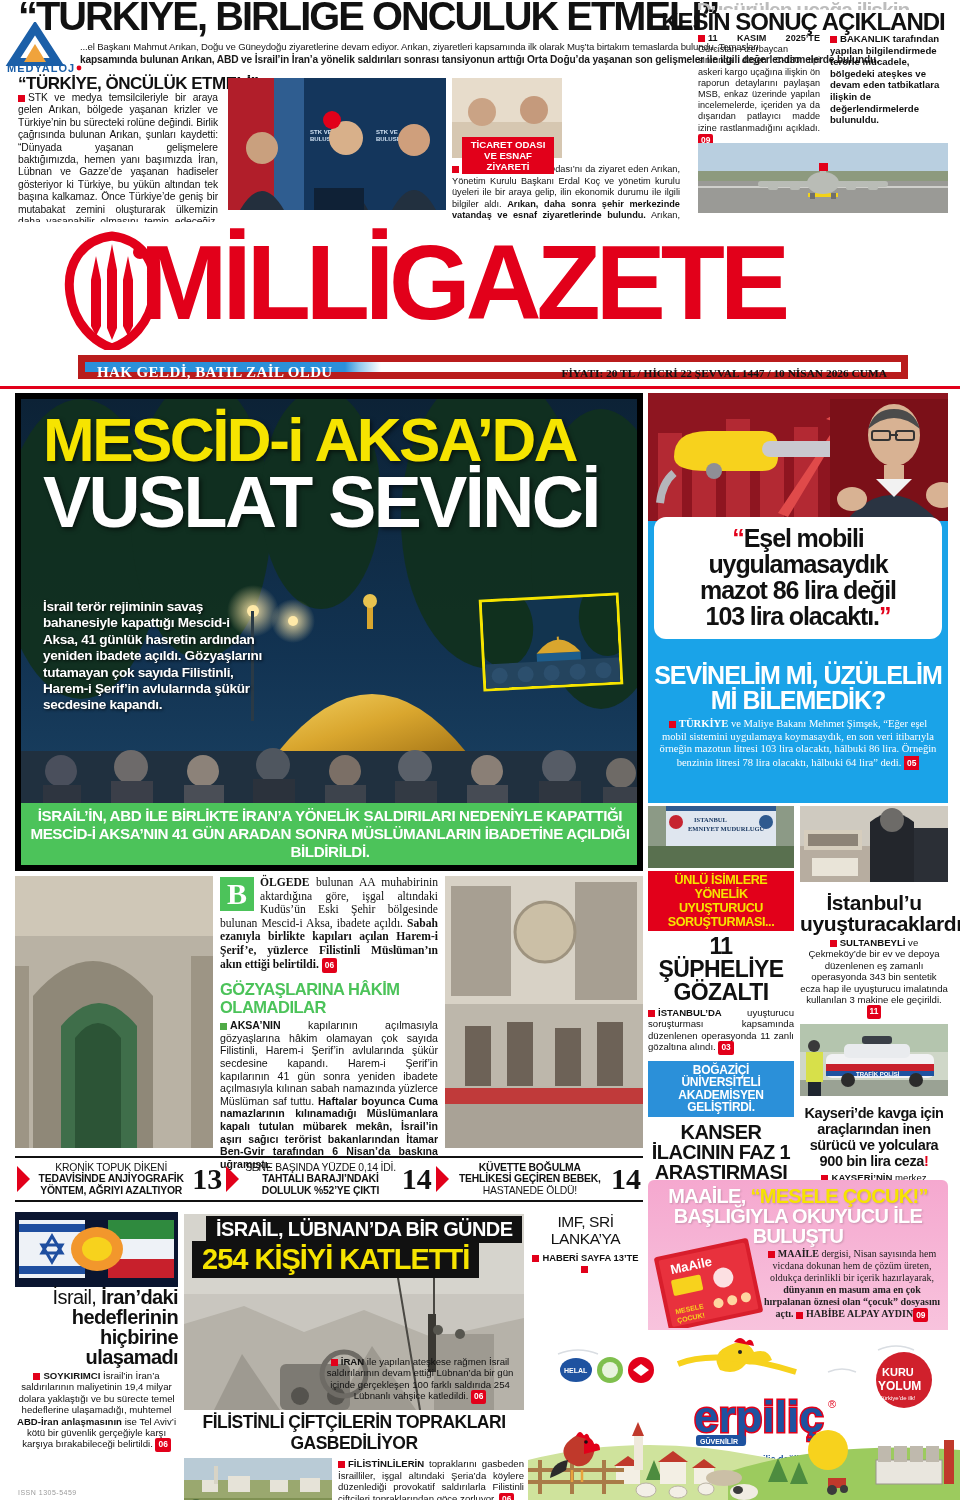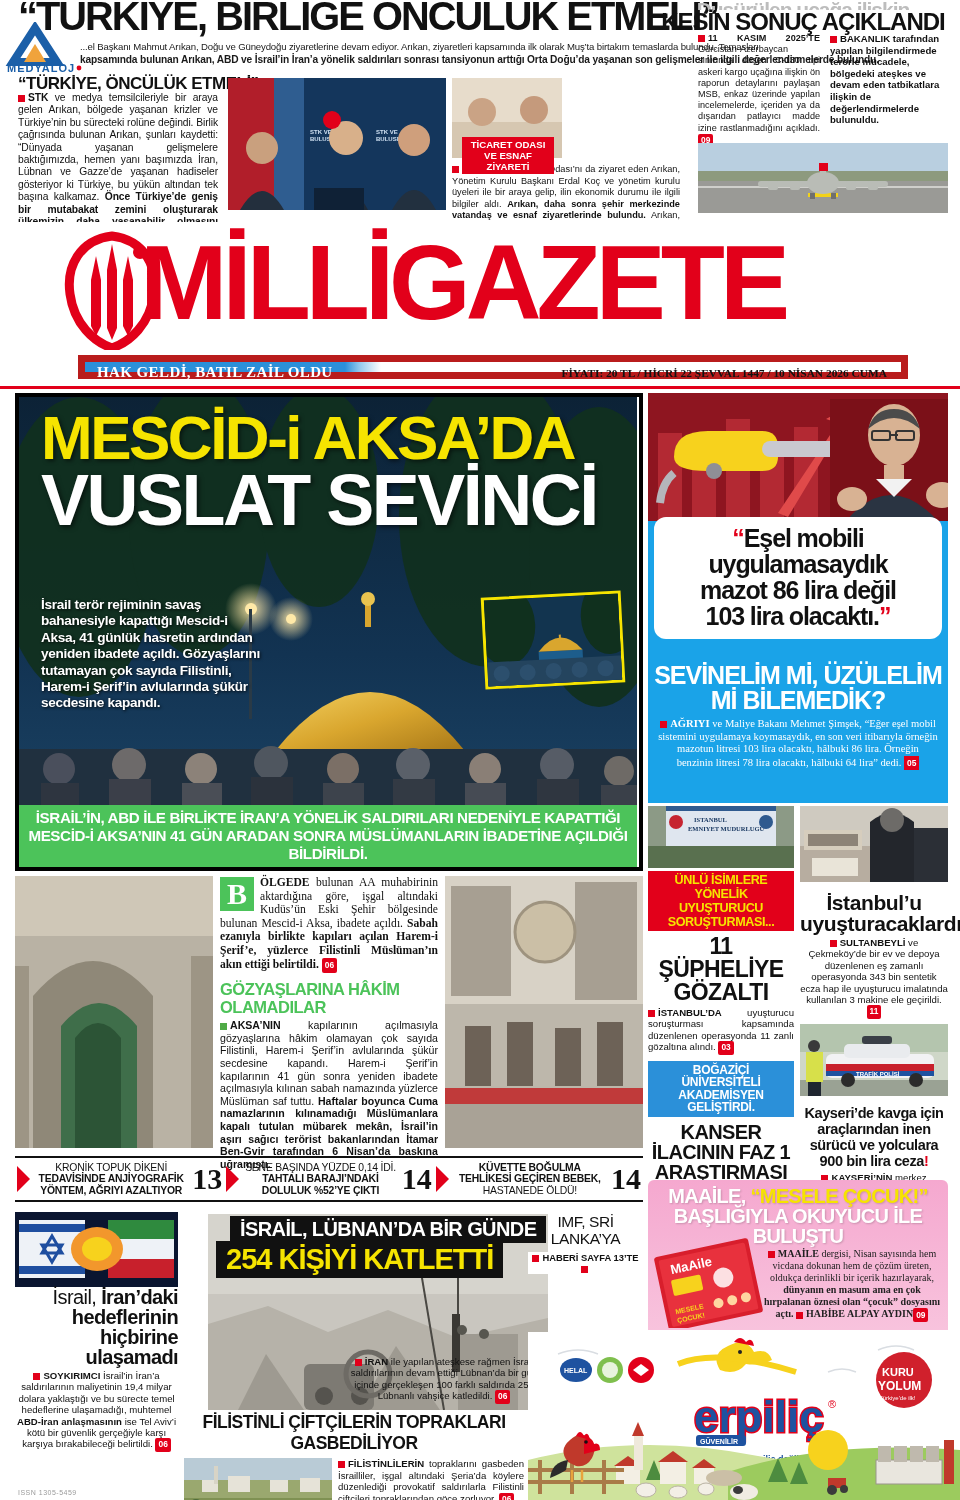--- a/index.html
+++ b/index.html
@@ -26,21 +26,21 @@
   .logo-med { position:absolute; left:5px; top:22px; width:92px; height:52px; }
   .logo-med svg { display:block; }
   .ban-lead {
     position:absolute; left:80px; top:40px; width:868px;
     font-size:9.6px; line-height:13px; color:#1a1a1a; letter-spacing:-0.15px;
   }
   .ban-lead .l2 { font-weight:bold; font-size:10.2px; }
 
   .ban-sub { position:absolute; left:18px; top:74px; font-size:17px; font-weight:bold; color:#111; letter-spacing:-0.5px; }
   .ban-body { position:absolute; left:18px; top:92px; width:200px; font-size:10.3px; line-height:12.4px; color:#111; text-align:justify; letter-spacing:-0.1px;}
-  .ban-body .hl { font-weight:bold; }
+  .ban-body .hl { font-weight:normal; }
 
   .ban-photo1 { position:absolute; left:228px; top:78px; width:218px; height:132px; overflow:hidden; }
   .ban-photo2 { position:absolute; left:452px; top:78px; width:110px; height:80px; overflow:hidden; }
   .ban-badge {
     position:absolute; left:462px; top:137px; width:92px;
     background:#e2001a; color:#fff; font-size:9.6px; font-weight:bold; line-height:11px;
     padding:2px 3px; text-align:center; z-index:3;
   }
   .ban-cap { position:absolute; left:452px; top:164px; width:228px; font-size:9.2px; line-height:11.6px; color:#111; text-align:justify;}
   .ban-cap .hl { font-weight:bold; }
@@ -62,21 +62,21 @@
      font-size:15px; padding:2px 12px; letter-spacing:0.4px; white-space:nowrap;}
   .strip-fade { width:14px; background:linear-gradient(90deg,#2b90d9,#8fc7ec); }
   .strip-fade2 { width:22px; background:linear-gradient(90deg,#8fc7ec,#ffffff); }
   .strip-right { margin-left:auto; font-family:"Liberation Serif", serif; font-weight:bold; font-size:11.4px;
      color:#111; padding:5px 14px 0 0; white-space:nowrap; }
 
   
   .rule { position:absolute; left:0; width:960px; height:3px; background:#e2001a; }
 
   
-  .lead { position:absolute; left:15px; top:393px; width:628px; height:478px; border:4px solid #000000; overflow:hidden;}
+  .lead { position:absolute; left:15px; top:393px; width:628px; height:478px; border:6px solid #000000; overflow:hidden;}
   .lead-photo { position:absolute; left:0; top:0; width:618px; height:468px; }
   .lead-h1 { position:absolute; left:22px; top:12px; width:580px; font-size:62px; font-weight:bold;
      color:#f6e400; line-height:58px; letter-spacing:-2.5px; text-shadow:2px 2px 4px rgba(0,0,0,.55); }
   .lead-h2 { position:absolute; left:22px; top:70px; width:580px; font-size:72px; font-weight:bold;
      color:#fff; line-height:66px; letter-spacing:-2.5px; text-shadow:2px 2px 5px rgba(0,0,0,.6); }
   .lead-spot { position:absolute; left:22px; top:200px; width:222px; font-size:13.6px; font-weight:bold;
      line-height:16.4px; color:#fff; letter-spacing:-0.3px; text-shadow:1px 1px 3px rgba(0,0,0,.85); }
   .lead-inset { position:absolute; right:16px; top:197px; width:140px; height:92px; border:3px solid #f6e400;
      transform:rotate(-3deg); overflow:hidden; }
   .lead-cap { position:absolute; left:0; bottom:0; width:618px; background:#4cc35a; color:#fff;
@@ -143,21 +143,21 @@
   .bl { position:absolute; left:15px; top:1212px; width:163px; }
   .bl-photo { width:163px; height:75px; overflow:hidden; }
   .bl-h { text-align:right; font-size:20px; font-weight:bold; line-height:20px; color:#111; letter-spacing:-0.6px;}
   .bl-h .thin { font-weight:normal; }
   .bl-b { font-size:9.6px; line-height:11.4px; text-align:center; color:#111; margin-top:3px; }
   .bl-b .hl { font-weight:bold; }
   .issn { position:absolute; left:18px; top:1489px; font-size:7px; color:#9a9a9a; letter-spacing:0.5px;}
 
   
   .bc { position:absolute; left:184px; top:1214px; width:340px; }
-  .bc-wrap { position:relative; width:340px; height:196px; overflow:hidden;margin-left:24px; }
+  .bc-wrap { position:relative; width:340px; height:196px; overflow:hidden; }
   .bc-h1 { position:absolute; left:22px; top:2px; background:#111; color:#fff; font-size:20px; font-weight:bold;
      padding:2px 10px; letter-spacing:-0.6px; }
   .bc-h2 { position:absolute; left:8px; top:27px; background:#111; color:#f6e400; font-size:29px; font-weight:bold;
      padding:2px 10px; letter-spacing:-1px; }
   .bc-b { position:absolute; right:4px; bottom:6px; width:200px; font-size:9.6px; line-height:11.6px;
      color:#111; text-align:center; }
   .bc-b .hl { font-weight:bold; }
   .bc-h3 { margin-top:2px; font-size:17.5px; font-weight:bold; color:#111; text-align:center; letter-spacing:-0.5px;}
   .bc-row { display:flex; gap:6px; margin-top:4px; }
   .bc-ph2 { width:148px; height:66px; overflow:hidden; flex:0 0 auto;}
@@ -514,21 +514,21 @@
         <span class="qm">“</span><span>Eşel mobili</span><br>
         <span>uygulamasaydık</span><br>
         <span>mazot 86 lira değil</span><br>
         <span>103 lira olacaktı.</span><span class="qm">”</span>
       </p>
     </div>
 
     <div class="sim-h">SEVİNELİM Mİ, ÜZÜLELİM Mİ BİLEMEDİK?</div>
 
     <div class="sim-b">
-      <span class="sq"></span><span class="hl">AĞRIYI</span><span> ve Maliye Bakanı Mehmet Şimşek, “Eğer eşel mobil sistemini uygulamaya koymasaydık, en son veri itibarıyla örneğin mazotun litresi 103 lira olacaktı, hâlbuki 86 lira. Örneğin benzinin litresi 78 lira olacaktı, hâlbuki 64 lira” dedi. </span><span class="pgw">05</span>
+      <span class="sq"></span><span class="hl">TÜRKİYE</span><span> ve Maliye Bakanı Mehmet Şimşek, “Eğer eşel mobil sistemini uygulamaya koymasaydık, en son veri itibarıyla örneğin mazotun litresi 103 lira olacaktı, hâlbuki 86 lira. Örneğin benzinin litresi 78 lira olacaktı, hâlbuki 64 lira” dedi. </span><span class="pgw">05</span>
     </div>
   </div>
 
   <div class="rmid">
 
     <div class="rc1">
       <div class="thumb">
         <svg width="146" height="62" viewBox="0 0 146 62" preserveAspectRatio="none">
           <rect width="146" height="62" fill="#8c9a86"></rect>
           <rect x="18" y="0" width="110" height="40" fill="#dfe6ef"></rect>

